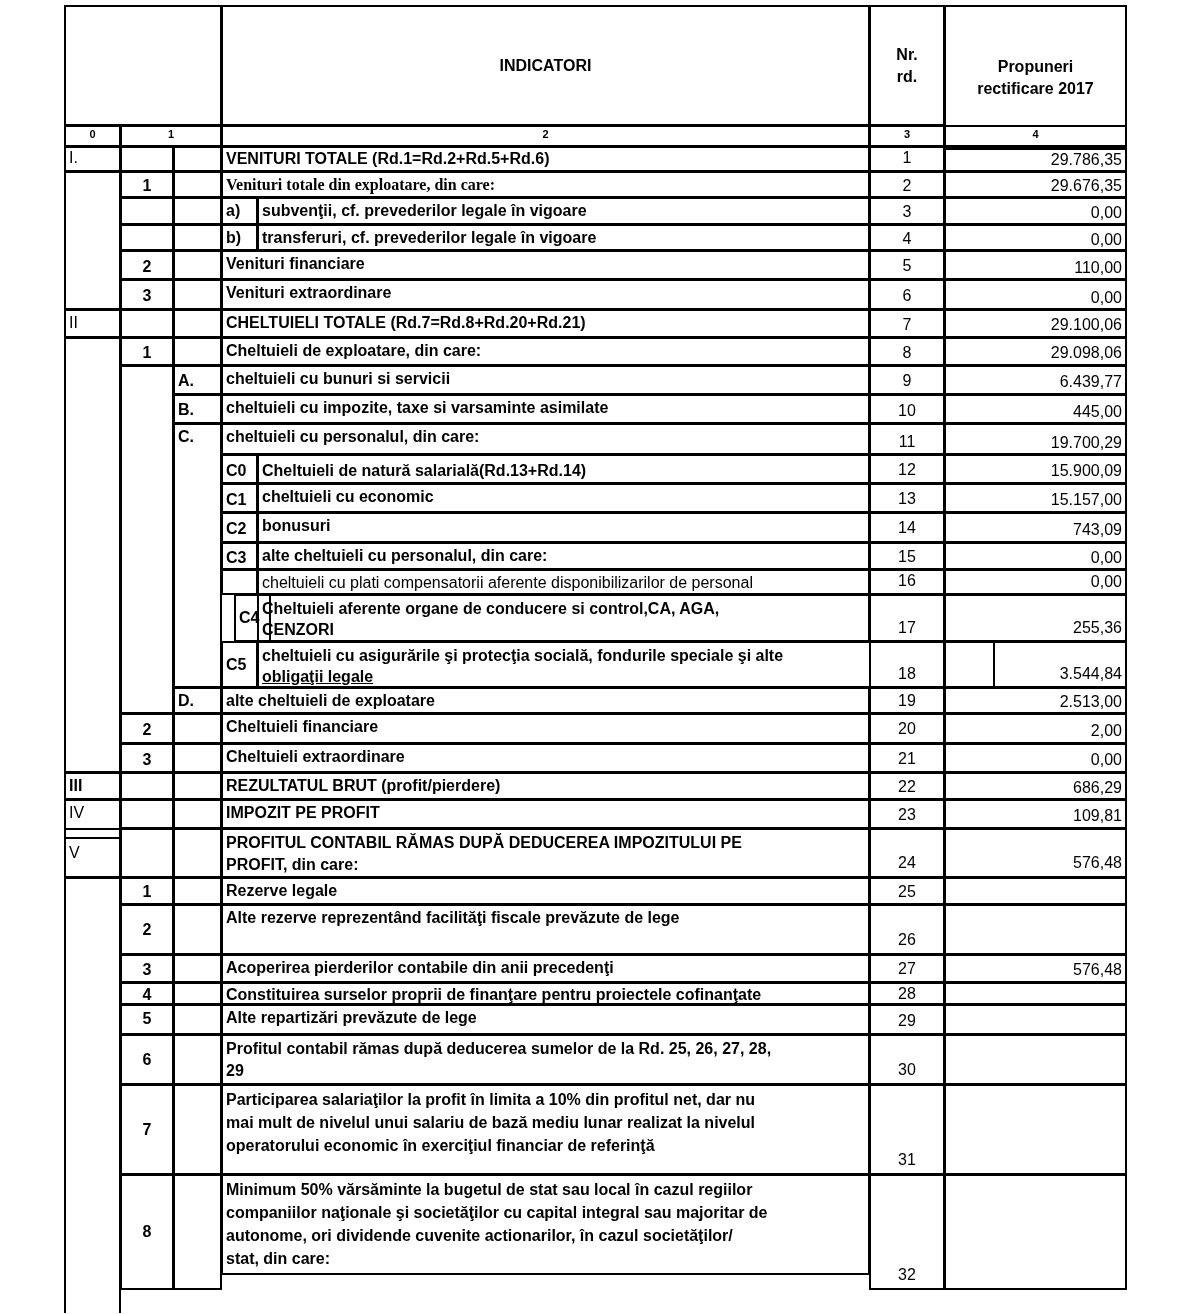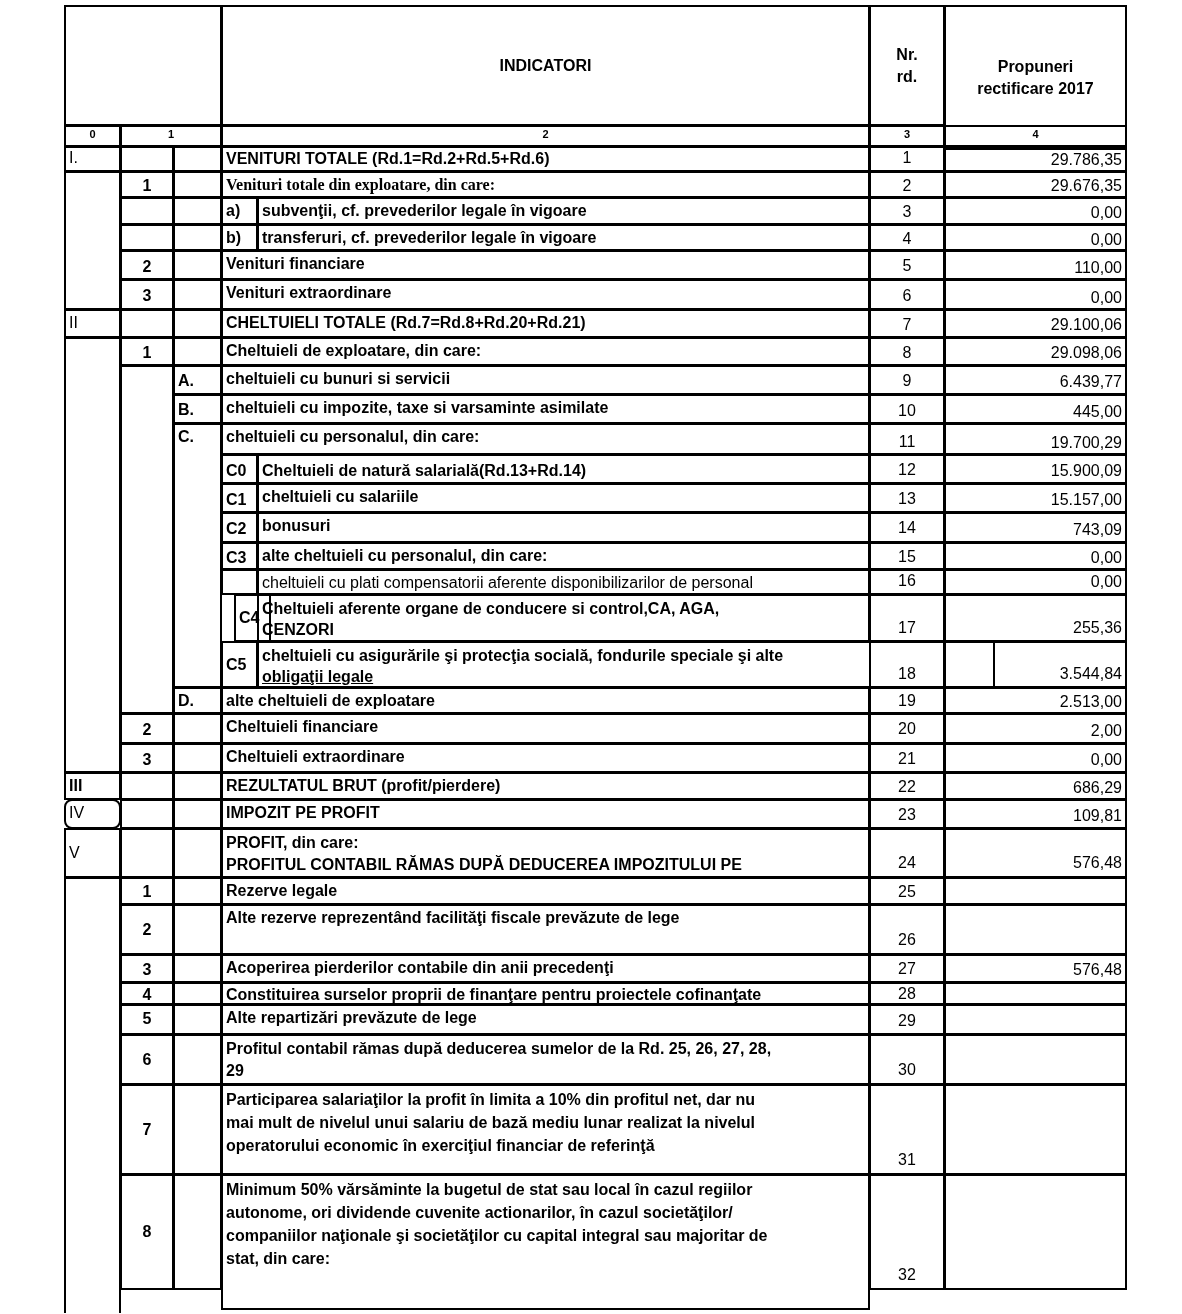--- a/index.html
+++ b/index.html
@@ -50,21 +50,21 @@
 <div class="c pad" style="left:65px;top:310px;width:57px;height:29px;padding-top:2px;">II</div>
 <div class="c" style="left:121px;top:310px;width:54px;height:29px;"></div>
 <div class="c" style="left:174px;top:310px;width:49px;height:29px;"></div>
 <div class="c" style="left:65px;top:338px;width:57px;height:436px;"></div>
 <div class="c" style="left:121px;top:366px;width:54px;height:349px;"></div>
 <div class="c" style="left:174px;top:424px;width:49px;height:265px;"></div>
 
 <div class="c pad b" style="left:65px;top:773px;width:57px;height:28px;">III</div>
 <div class="c" style="left:121px;top:773px;width:54px;height:28px;"></div>
 <div class="c" style="left:174px;top:773px;width:49px;height:28px;"></div>
-<div class="c pad" style="left:65px;top:800px;width:57px;height:30px;border-radius:8px;">IV</div>
+<div class="c pad" style="left:65px;top:800px;width:57px;height:40px;">IV</div>
 <div class="c" style="left:121px;top:800px;width:54px;height:30px;"></div>
 <div class="c" style="left:174px;top:800px;width:49px;height:30px;"></div>
 <div class="c pad vc" style="left:65px;top:829px;width:57px;height:50px;">
     <span>V</span>
   </div>
 <div class="c" style="left:121px;top:829px;width:54px;height:50px;"></div>
 <div class="c" style="left:174px;top:829px;width:49px;height:50px;"></div>
 <div class="c" style="left:65px;top:878px;width:57px;height:436px;border-bottom:none;"></div>
 
 <div class="c pad b" style="left:222px;top:147px;width:649px;height:26px;padding-top:1px;">VENITURI TOTALE  (Rd.1=Rd.2+Rd.5+Rd.6)</div>
@@ -127,21 +127,21 @@
 <div class="c pad b" style="left:222px;top:424px;width:649px;height:32px;">cheltuieli cu personalul, din care:</div>
 <div class="c ctr" style="left:870px;top:424px;width:76px;height:32px;padding-top:7px;">11</div>
 <div class="c rt" style="left:945px;top:424px;width:183px;height:32px;padding-top:8px;">19.700,29</div>
 
 <div class="c pad b" style="left:222px;top:455px;width:37px;height:30px;padding-top:5px;">C0</div>
 <div class="c pad b" style="left:258px;top:455px;width:613px;height:30px;padding-top:5px;">Cheltuieli de natură salarială(Rd.13+Rd.14)</div>
 <div class="c ctr" style="left:870px;top:455px;width:76px;height:30px;padding-top:4px;">12</div>
 <div class="c rt" style="left:945px;top:455px;width:183px;height:30px;padding-top:5px;">15.900,09</div>
 
 <div class="c pad b" style="left:222px;top:484px;width:37px;height:30px;padding-top:5px;">C1</div>
-<div class="c pad b" style="left:258px;top:484px;width:613px;height:30px;">cheltuieli cu salariile</div>
+<div class="c pad b" style="left:258px;top:484px;width:613px;height:30px;">cheltuieli cu economic</div>
 <div class="c ctr" style="left:870px;top:484px;width:76px;height:30px;padding-top:4px;">13</div>
 <div class="c rt" style="left:945px;top:484px;width:183px;height:30px;padding-top:5px;">15.157,00</div>
 
 <div class="c pad b" style="left:222px;top:513px;width:37px;height:31px;padding-top:5px;">C2</div>
 <div class="c pad b" style="left:258px;top:513px;width:613px;height:31px;">bonusuri</div>
 <div class="c ctr" style="left:870px;top:513px;width:76px;height:31px;padding-top:4px;">14</div>
 <div class="c rt" style="left:945px;top:513px;width:183px;height:31px;padding-top:6px;">743,09</div>
 
 <div class="c pad b" style="left:222px;top:543px;width:37px;height:28px;padding-top:4px;">C3</div>
 <div class="c pad b" style="left:258px;top:543px;width:613px;height:28px;">alte cheltuieli  cu personalul, din care:</div>
@@ -200,22 +200,22 @@
 
 <div class="c pad b" style="left:222px;top:773px;width:649px;height:28px;">REZULTATUL BRUT (profit/pierdere)</div>
 <div class="c ctr" style="left:870px;top:773px;width:76px;height:28px;padding-top:3px;">22</div>
 <div class="c rt" style="left:945px;top:773px;width:183px;height:28px;padding-top:4px;">686,29</div>
 
 <div class="c pad b" style="left:222px;top:800px;width:649px;height:30px;">IMPOZIT PE PROFIT</div>
 <div class="c ctr" style="left:870px;top:800px;width:76px;height:30px;padding-top:4px;">23</div>
 <div class="c rt" style="left:945px;top:800px;width:183px;height:30px;padding-top:5px;">109,81</div>
 
 <div class="c pad b" style="left:222px;top:829px;width:649px;height:50px;line-height:22px;">
+  <div>PROFITUL CONTABIL RĂMAS DUPĂ DEDUCEREA IMPOZITULUI PE</div>
   <div>PROFIT, din care:</div>
-  <div>PROFITUL CONTABIL RĂMAS DUPĂ DEDUCEREA IMPOZITULUI PE</div>
 </div>
 <div class="c ctr vb" style="left:870px;top:829px;width:76px;height:50px;padding-bottom:3px;">
     <span>24</span>
   </div>
 <div class="c rt vb" style="left:945px;top:829px;width:183px;height:50px;padding-bottom:3px;">
     <span>576,48</span>
   </div>
 
 <div class="c ctr b" style="left:121px;top:878px;width:54px;height:28px;padding-top:3px;">1</div>
 <div class="c" style="left:174px;top:878px;width:49px;height:28px;"></div>
@@ -275,22 +275,22 @@
 </div>
 <div class="c ctr vb" style="left:870px;top:1085px;width:76px;height:91px;padding-bottom:3px;">
     <span>31</span>
   </div>
 <div class="c rt" style="left:945px;top:1085px;width:183px;height:91px;"></div>
 
 <div class="c ctr b vc" style="left:121px;top:1175px;width:54px;height:116px;">
     <span>8</span>
   </div>
 <div class="c" style="left:174px;top:1175px;width:49px;height:116px;"></div>
-<div class="c pad b" style="left:222px;top:1175px;width:649px;height:136px;line-height:23px;">
+<div class="c pad b" style="left:222px;top:1175px;width:649px;height:101px;line-height:23px;">
   <div>Minimum 50% vărsăminte la bugetul de stat sau local în cazul regiilor</div>
+  <div>companiilor naţionale şi societăţilor cu capital integral sau majoritar de</div>
   <div>autonome, ori dividende cuvenite actionarilor, în cazul societăţilor/</div>
-  <div>companiilor naţionale şi societăţilor cu capital integral sau majoritar de</div>
   <div>stat, din care:</div>
 </div>
 <div class="c ctr vb" style="left:870px;top:1175px;width:76px;height:116px;padding-bottom:3px;">
     <span>32</span>
   </div>
 <div class="c rt" style="left:945px;top:1175px;width:183px;height:116px;"></div>
 
 </body></html>

